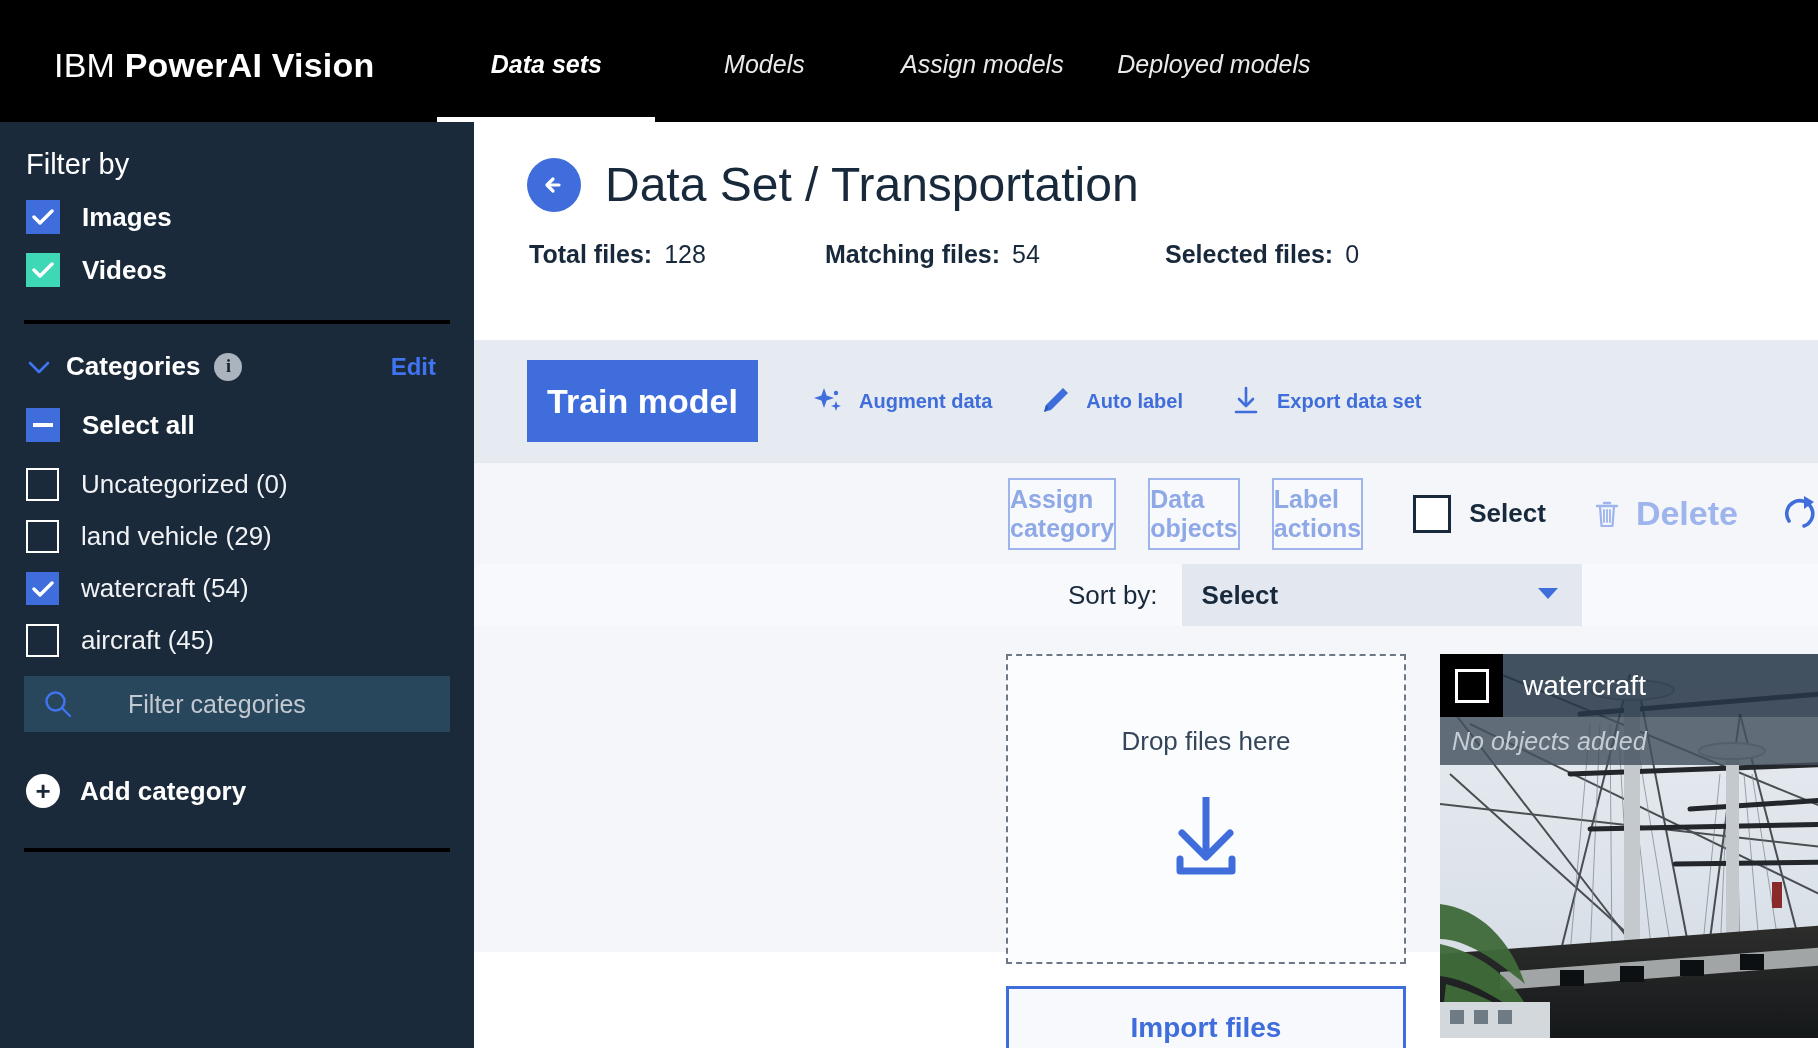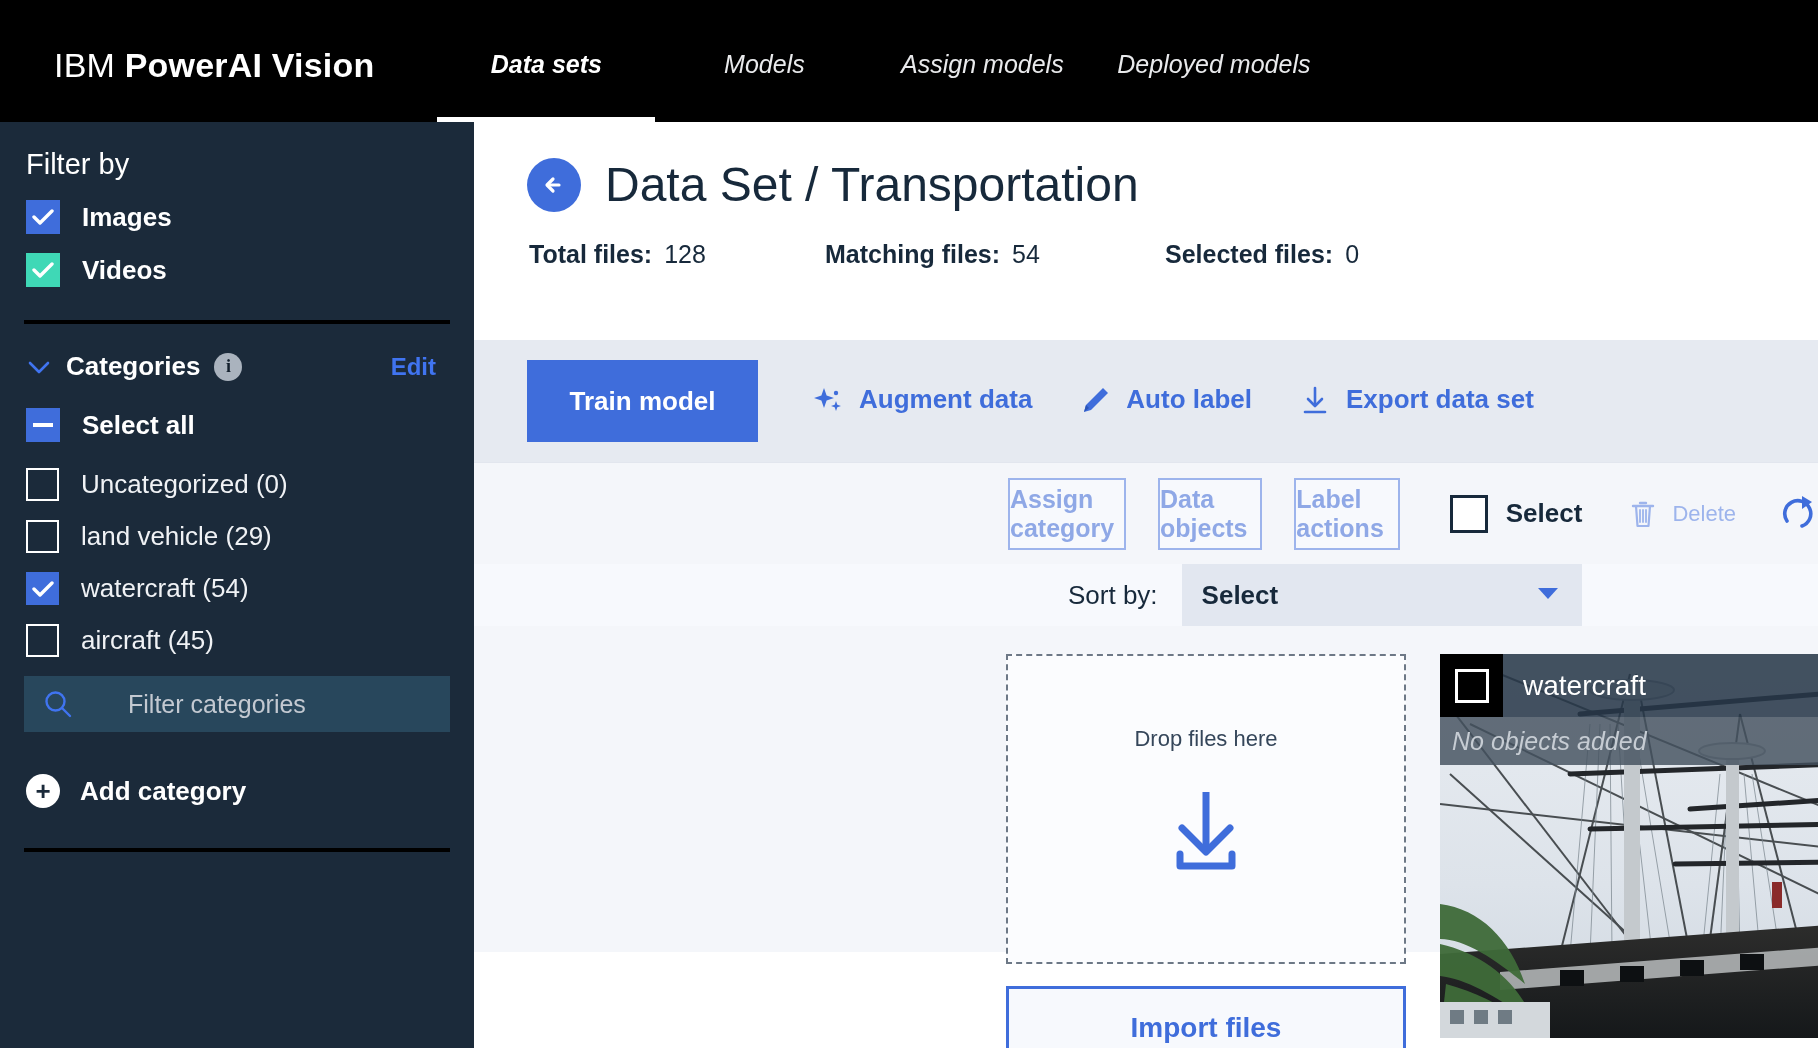--- a/index.html
+++ b/index.html
@@ -166,29 +166,29 @@
 
   .toolbar {
     background: #e6eaf1;
     height: 122px;
     display: flex; align-items: center;
     padding-left: 53px;
     gap: 0;
   }
   .btn-train {
     background: #3f6ddb; color: #ffffff;
-    font-size: 26px; font-weight: 700;
+    font-size: 34px; font-weight: 700;
     width: 231px; height: 82px;
     display: flex; align-items:center; justify-content:center;
     cursor: pointer; border: none;
     font-family: "Liberation Sans", sans-serif;
   }
   .tool-link {
-    display: flex; align-items: flex-start; gap: 14px;
-    color: #3f6ddb; font-size: 26px; font-weight: 700;
+    display: flex; align-items: center; gap: 14px;
+    color: #3f6ddb; font-size: 20px; font-weight: 700;
     cursor: pointer;
   }
   .tool-link.m1 { margin-left: 53px; }
   .tool-link.m2 { margin-left: 46px; }
   .tool-link.m3 { margin-left: 46px; }
 
   .actionbar {
     background: #f4f6fa;
     height: 102px;
     display: flex; align-items: center;
@@ -208,21 +208,21 @@
   .ob1 { width: 278px; }
   .ob2 { width: 245px; margin-left: 32px; }
   .ob3 { width: 248px; margin-left: 32px; }
 
   .sel-group { display:flex; align-items:center; gap:18px; margin-left: 50px; cursor: pointer;}
   .sel-box {
     width: 38px; height: 38px; border: 3px solid #17293b; background: #ffffff;
   }
   .sel-label { font-size: 26px; font-weight: 700; color: #17293b; }
   .del-group { display:flex; align-items:center; gap: 14px; margin-left: 46px; cursor: pointer;}
-  .del-label { font-size: 22px; font-weight: 400; color: #9db4ec; }
+  .del-label { font-size: 34px; font-weight: 700; color: #9db4ec; }
   .refresh-btn { margin-left: 42px; cursor: pointer; display:flex; align-items:center;}
 
   .sortrow {
     background: #f7f9fd;
     height: 62px;
     display: flex; align-items: center;
     padding-left: 594px;
   }
   .sort-label { font-size: 26px; color: #17293b; }
   .sort-select {
@@ -248,21 +248,21 @@
   .dropcol { width: 400px; flex: none; }
   .dropzone {
     border: 2px dashed #6d7886;
     background: #fbfcfe;
     height: 310px;
     display:flex; flex-direction: column;
     align-items: center; justify-content: flex-start;
     padding-top: 70px;
     cursor: pointer;
   }
-  .dropzone .dz-text { font-size: 22px; color: #35465a; text-align: right; }
+  .dropzone .dz-text { font-size: 26px; color: #35465a; text-align: right; }
   .dz-arrow { margin-top: 34px; }
   .import-btn {
     margin-top: 22px;
     border: 3px solid #3f6ddb;
     background: #f7f9fd;
     color: #3f6ddb;
     font-size: 28px; font-weight: 700;
     height: 84px;
     display:flex; align-items:center; justify-content:center;
     cursor: pointer;

